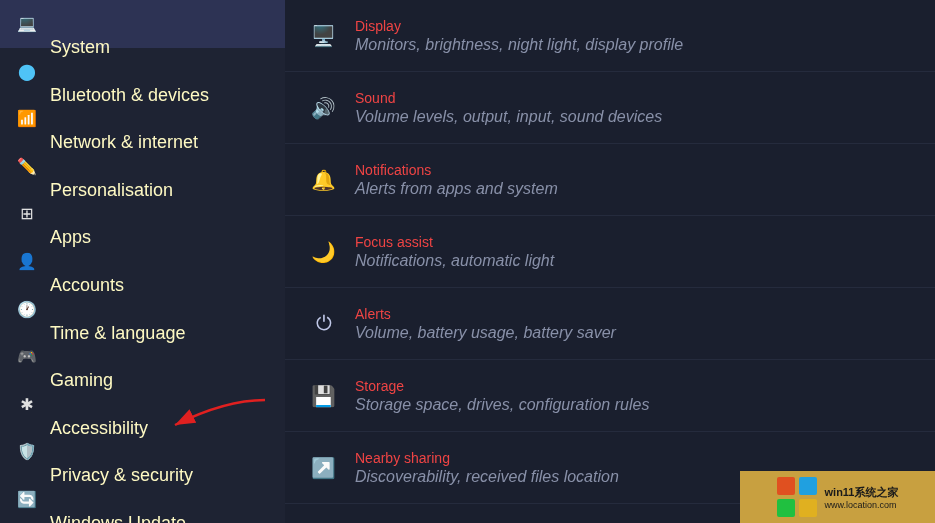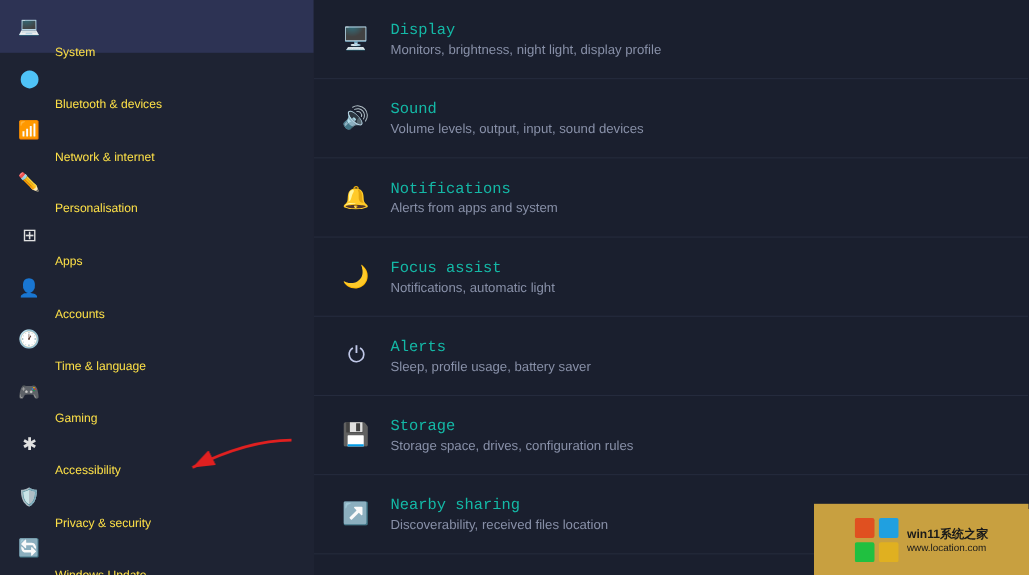--- a/index.html
+++ b/index.html
@@ -43,22 +43,22 @@
       width: 22px;
       height: 22px;
       display: flex;
       align-items: center;
       justify-content: center;
       font-size: 16px;
       flex-shrink: 0;
     }
 
     .sidebar-label {
-      font-size: 11px;
-      color: #fde047;
+      font-size: 18px;
+      color: #fef9c3;
       margin-top: 48px;
     }
 
     
     .main {
       flex: 1;
       background: #1a1f2e;
       height: 100%;
       overflow-y: auto;
     }
@@ -86,36 +86,36 @@
 
     .row-text {
       display: flex;
       flex-direction: column;
       gap: 2px;
     }
 
     .row-title {
       font-size: 14px;
       font-weight: 500;
-      color: #14b8a6;
-      font-family: Liberation Mono, monospace;
+      color: #ef4444;
     }
 
     .row-subtitle {
-      font-size: 12px;
+      font-size: 16px;
       color: #8890a8;
+      font-style: italic;
     }
 
     
     .watermark {
       position: absolute;
       bottom: 0;
       right: 0;
       width: 195px;
-      height: 65px;
+      height: 52px;
       background: #c8a040;
       display: flex;
       align-items: center;
       justify-content: center;
       gap: 8px;
       z-index: 10;
     }
 
     .watermark-logo {
       width: 40px;
@@ -229,21 +229,21 @@
     <span class="row-icon">🌙</span>
     <div class="row-text">
       <span class="row-title">Focus assist</span>
       <span class="row-subtitle">Notifications, automatic light</span>
     </div>
   </div>
   <div class="settings-row">
     <span class="row-icon">⏻</span>
     <div class="row-text">
       <span class="row-title">Alerts</span>
-      <span class="row-subtitle">Sleep, profile usage, battery saver</span>
+      <span class="row-subtitle">Volume, battery usage, battery saver</span>
     </div>
   </div>
   <div class="settings-row">
     <span class="row-icon">💾</span>
     <div class="row-text">
       <span class="row-title">Storage</span>
       <span class="row-subtitle">Storage space, drives, configuration rules</span>
     </div>
   </div>
   <div class="settings-row">

